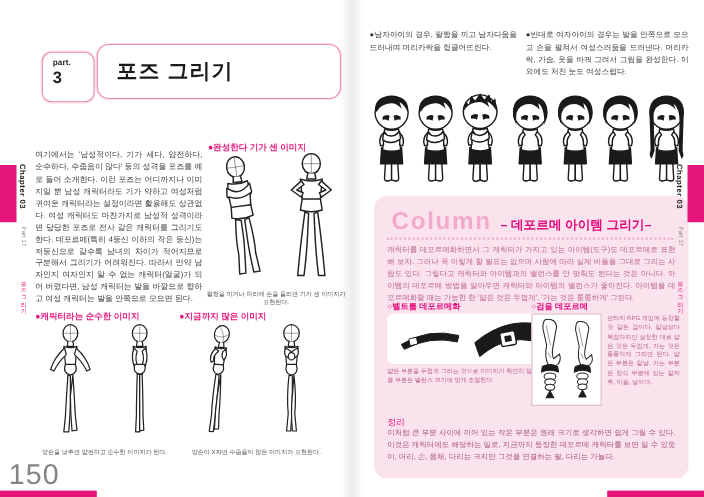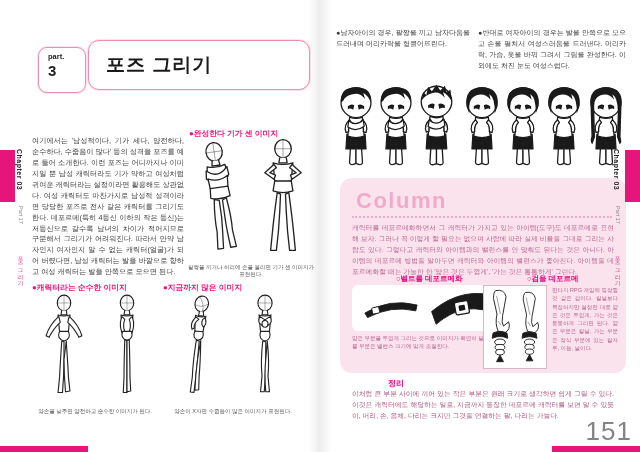--- a/index.html
+++ b/index.html
@@ -25,30 +25,30 @@
     display:flex; align-items:center; padding-left:17px; }
   .page-title { font-size:19px; font-weight:bold; color:#1a1a1a; letter-spacing:1px; }
   
   .kbody { font-size:7.2px; line-height:1.52; color:#3b3b3b; text-align:justify; }
   .sec-label { font-size:7.8px; font-weight:bold; color:#e5157b; }
   .fig-cap { font-size:5.5px; color:#555; text-align:center; }
   .pageno { font-size:26px; color:#848484; letter-spacing:1px; }
   .footbar { height:6px; background:#e5157b; }
   
   .bullet { font-size:7px; line-height:1.55; color:#3b3b3b; text-align:justify; }
-  .column-box { left:340px; top:178px; width:286px; height:195px; background:#fbe3ee; border-radius:12px; }
+  .column-box { left:340px; top:178px; width:286px; height:257px; background:#fbe3ee; border-radius:12px; }
   .col-title { font-size:22px; font-weight:bold; color:#f2a9cb; letter-spacing:1.5px; }
   .col-subtitle { font-size:11.5px; font-weight:bold; color:#e5077c; margin-left:8px; }
   .col-rule { border-bottom:2px dotted #f0aecf; }
   .col-body { font-size:6.8px; line-height:1.6; color:#b9638f; text-align:justify; }
-  .item-label { font-size:7.5px; font-weight:bold; color:#e5077c;margin-left:44px; }
+  .item-label { font-size:7.5px; font-weight:bold; color:#e5077c; }
   .item-cap { font-size:5.5px; line-height:1.5; color:#b9638f; }
   .white-pad { background:#fff; border-radius:6px; }
   .sword-box { background:#fff; border:0.8px solid #d8b7c6; }
-  .sum-title { font-size:8px; font-weight:bold; color:#e5077c;margin-left:36px; }
+  .sum-title { font-size:8px; font-weight:normal; color:#e5077c; }
   svg.fig { display:block; }
 </style>
 </head>
 <body>
 
 <svg width="0" height="0" style="position:absolute">
   <defs>
 
     <symbol id="pose-crossed" viewBox="0 0 70 150">
       <g stroke="#222" stroke-width="1.6" fill="#fff" stroke-linejoin="round" stroke-linecap="round" transform="rotate(-8 35 75)">
@@ -230,20 +230,21 @@
 
   <div class="abs sec-label" style="left:163px;top:282px">●지금까지 많은 이미지</div>
   <svg class="abs fig" style="left:170px;top:294px" width="56" height="112">
       <use href="#pose-shy-side"></use>
     </svg>
   <svg class="abs fig" style="left:234px;top:294px" width="62" height="112">
       <use href="#pose-shy-front"></use>
     </svg>
   <div class="abs fig-cap" style="left:168px;top:408px;width:130px">양손이 X자면 수줍음이 많은 이미지가 표현된다.</div>
 
+  <div class="abs pageno" style="left:8px;top:416px">150</div>
   <div class="abs footbar" style="left:0;top:446px;width:88px"></div>
 
   <div class="abs bullet" style="left:336px;top:28px;width:134px">●남자아이의 경우, 팔짱을 끼고 남자다움을 드러내며 머리카락을 헝클어뜨린다.</div>
   <div class="abs bullet" style="left:478px;top:28px;width:148px">●반대로 여자아이의 경우는 발을 안쪽으로 모으고 손을 펼쳐서 여성스러움을 드러낸다. 머리카락, 가슴, 옷을 바꿔 그려서 그림을 완성한다. 이 외에도 처진 눈도 여성스럽다.</div>
 
   <svg class="abs fig" style="left:336px;top:84px" width="40" height="88">
       <use href="#chibi-boy"></use>
     </svg>
   <svg class="abs fig" style="left:376px;top:84px" width="40" height="88">
       <use href="#chibi-boy"></use>
@@ -260,20 +261,21 @@
   <svg class="abs fig" style="left:544px;top:84px" width="40" height="88">
       <use href="#chibi-girl"></use>
     </svg>
   <svg class="abs fig" style="left:586px;top:84px" width="40" height="88">
       <use href="#chibi-girl-long"></use>
     </svg>
 
   <div class="abs column-box">
     <div class="abs" style="left:16px;top:10px;display:flex;align-items:baseline">
       <span class="col-title">Column</span>
+      <span class="col-subtitle">– 데포르메 아이템 그리기–</span>
     </div>
     <div class="abs col-rule" style="left:12px;top:38px;width:260px"></div>
     <div class="abs col-body" style="left:12px;top:45px;width:262px">캐릭터를 데포르메화하면서 그 캐릭터가 가지고 있는 아이템(도구)도 데포르메로 표현해 보자. 그러나 꼭 이렇게 할 필요는 없으며 사람에 따라 실제 비율을 그대로 그리는 사람도 있다. 그렇다고 캐릭터와 아이템과의 밸런스를 안 맞춰도 된다는 것은 아니다. 아이템의 데포르메 방법을 알아두면 캐릭터와 아이템의 밸런스가 좋아진다. 아이템을 데포르메화할 때는 가능한 한 '얇은 것은 두껍게', '가는 것은 통통하게' 그린다.</div>
 
     <div class="abs item-label" style="left:12px;top:96px">○벨트를 데포르메화</div>
     <div class="abs white-pad" style="left:12px;top:107px;width:158px;height:46px"></div>
     <svg class="abs fig" style="left:22px;top:118px" width="58" height="27">
         <use href="#belt-thin"></use>
       </svg>
     <svg class="abs fig" style="left:88px;top:109px" width="76" height="40">
@@ -293,15 +295,14 @@
 
     <div class="abs sum-title" style="left:12px;top:200px">정리</div>
     <div class="abs col-body" style="left:12px;top:211px;width:262px;color:#a8557f">이처럼 큰 부분 사이에 끼어 있는 작은 부분은 원래 크기로 생각하면 쉽게 그릴 수 있다. 이것은 캐릭터에도 해당하는 일로, 지금까지 등장한 데포르메 캐릭터를 보면 알 수 있듯이, 머리, 손, 몸체, 다리는 크지만 그것을 연결하는 팔, 다리는 가늘다.</div>
   </div>
 
   <div class="abs tab-rect" style="left:625px;top:150px"></div>
   <div class="abs vtext tab-chapter" style="left:613px;top:149px">Chapter 03</div>
   <div class="abs vtext tab-part" style="left:615px;top:206px">Part 17</div>
   <div class="abs vtext tab-small" style="left:615px;top:252px">포즈 그리기</div>
 
-  <div class="abs pageno" style="left:560px;top:416px;width:72px;text-align:right">151</div>
   <div class="abs footbar" style="left:552px;top:446px;width:88px"></div>
 </div>
 
 </body></html>

